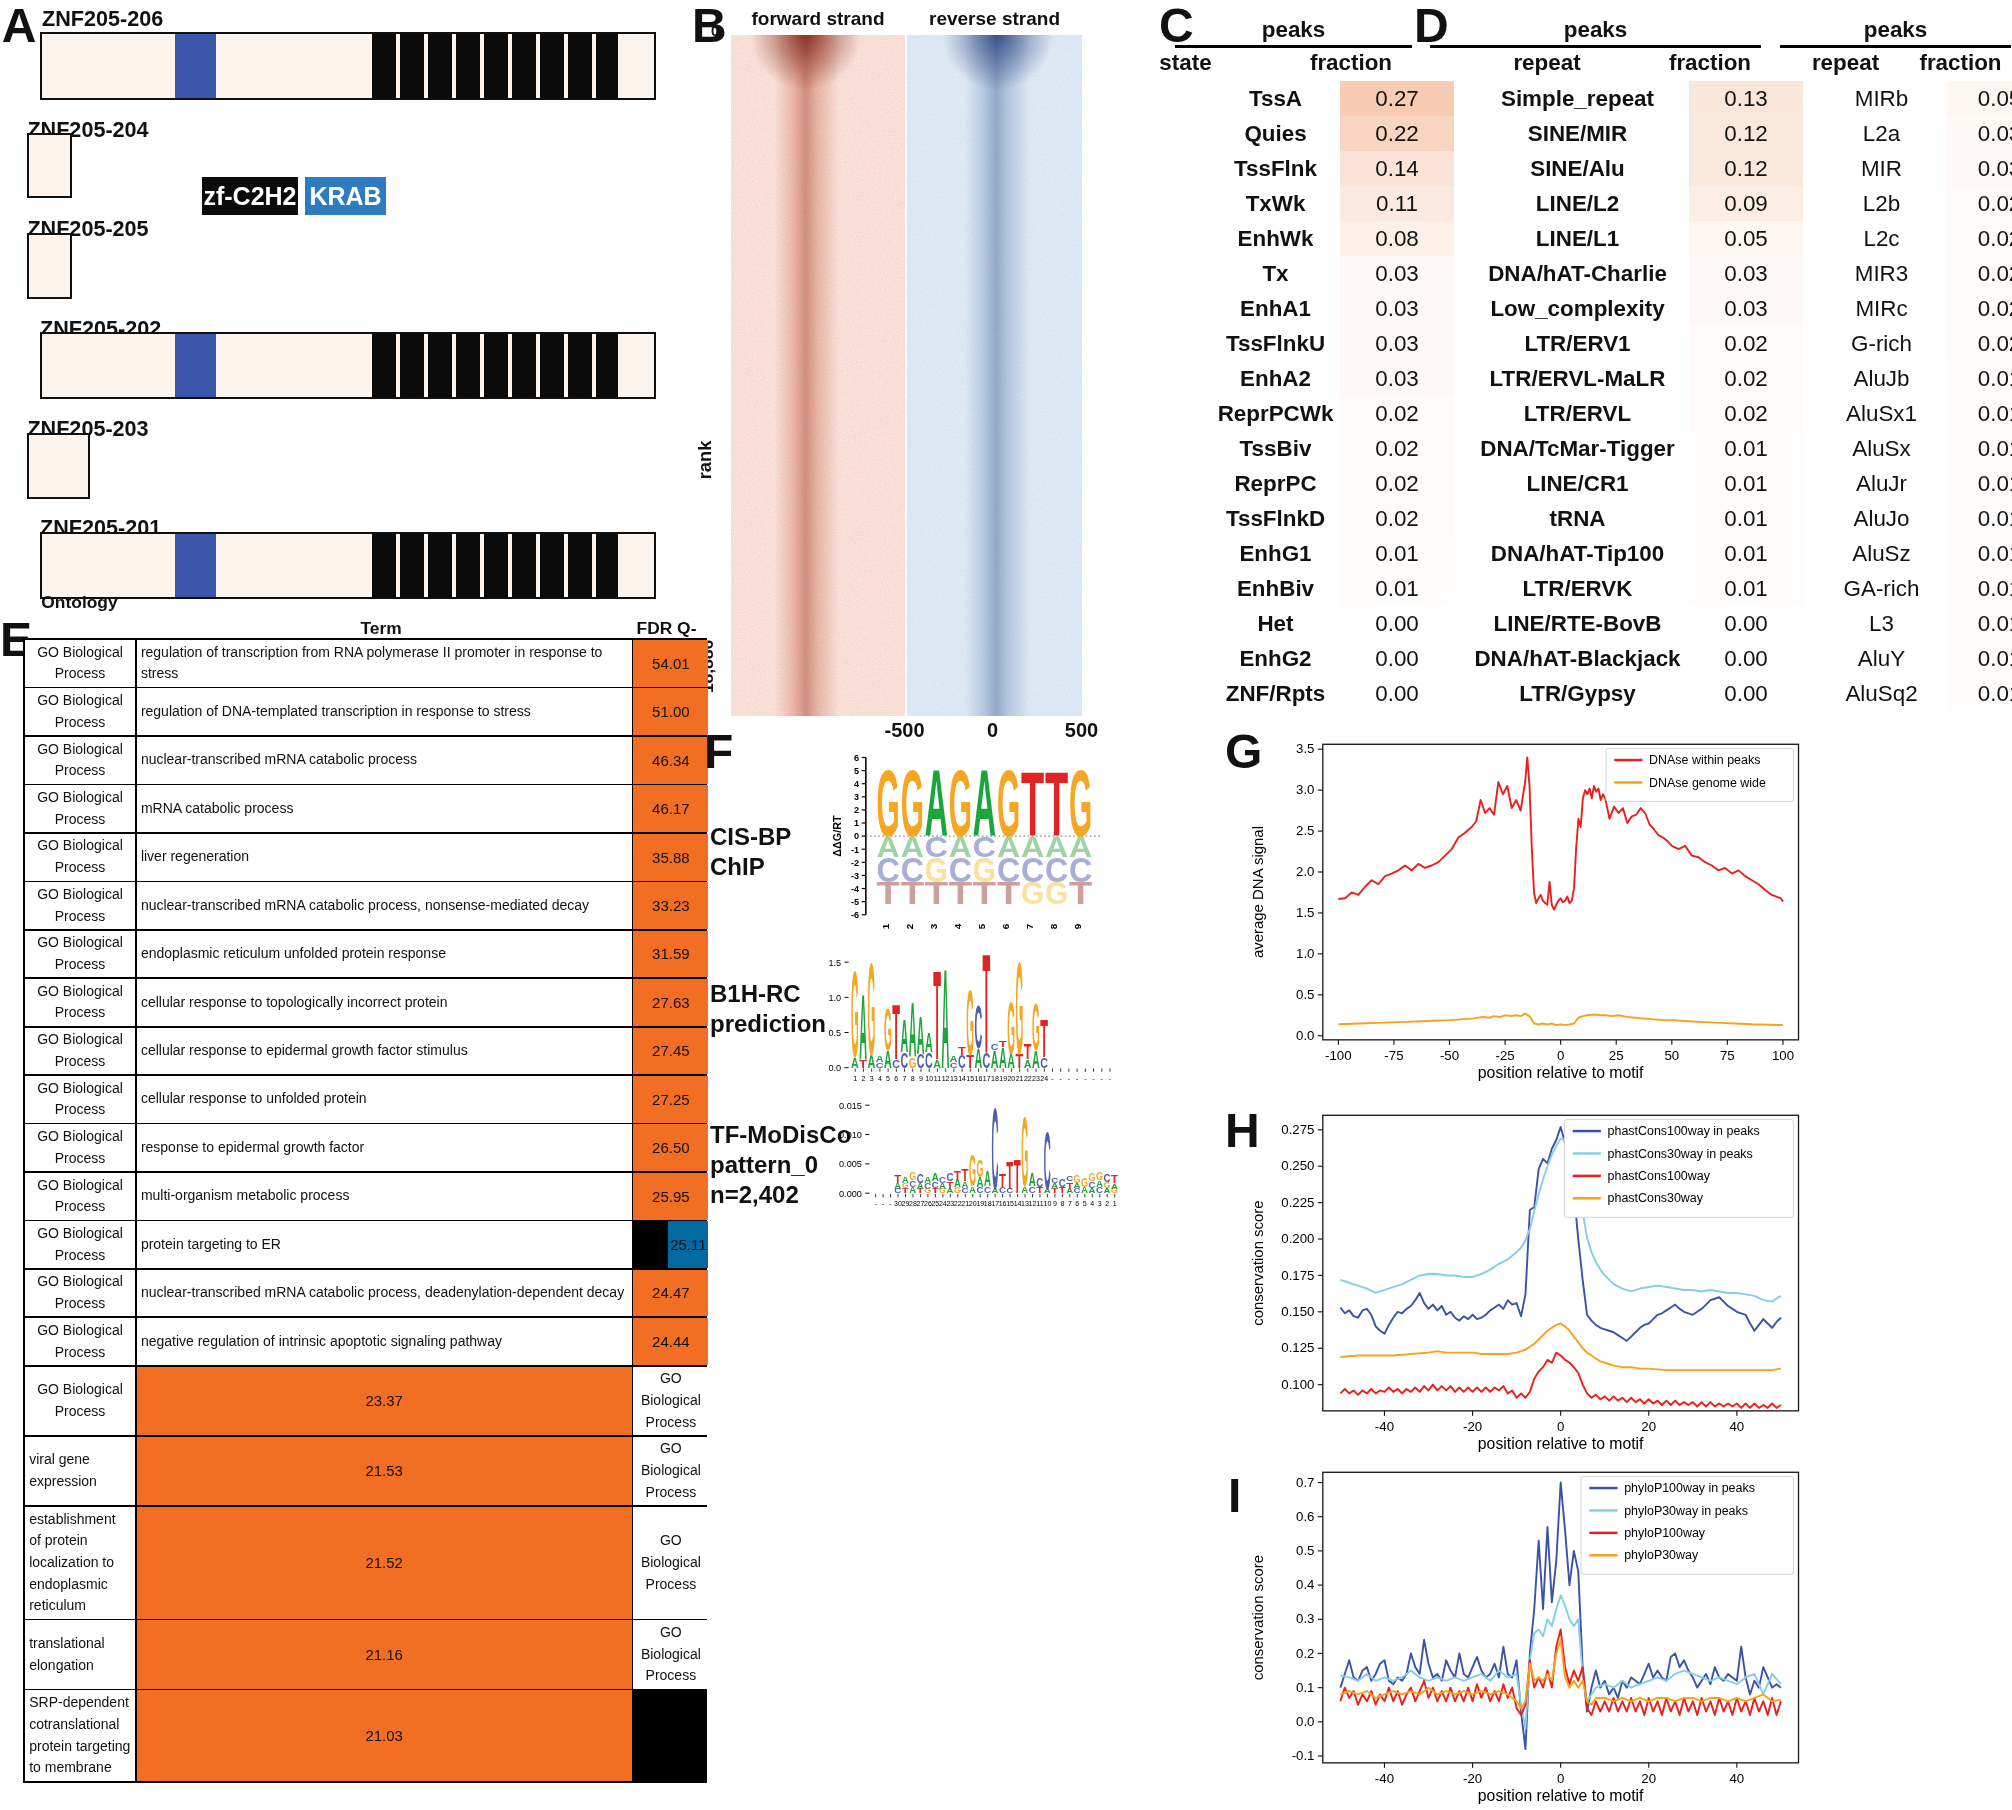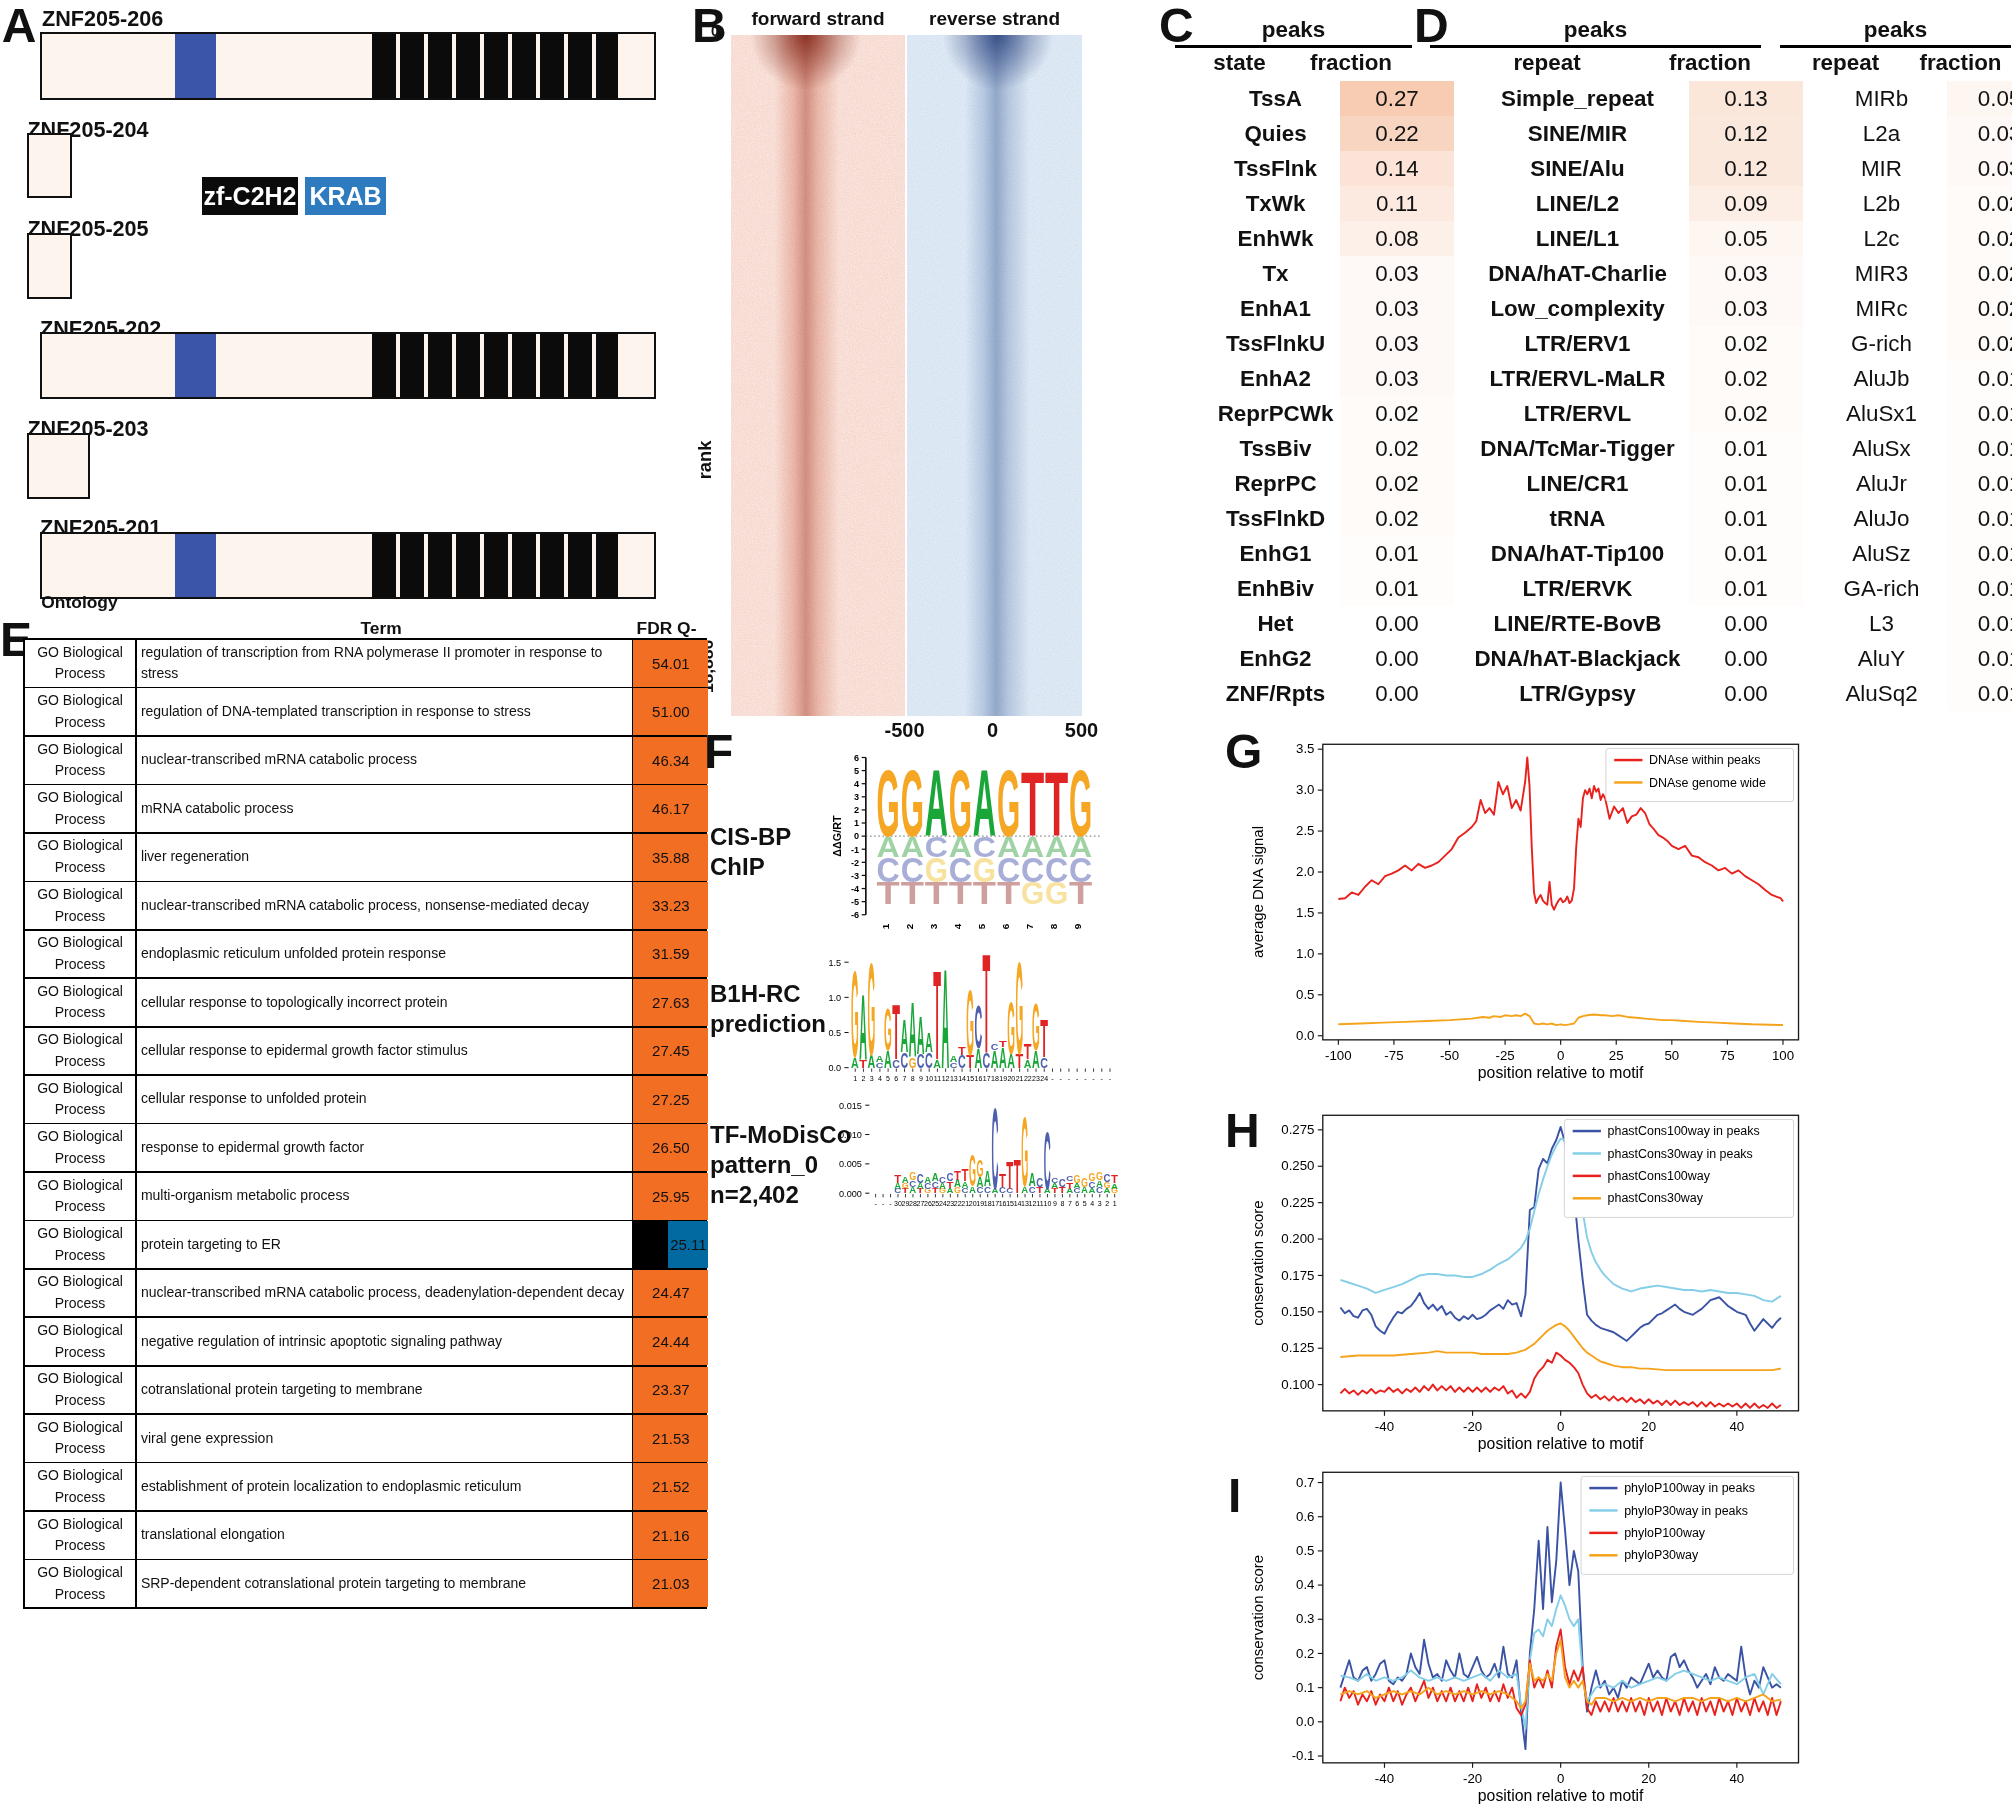--- a/index.html
+++ b/index.html
@@ -111,21 +111,21 @@
   </div>
   <div class="abs vlab" style="left:686px;top:449px;font-size:18.3px">rank</div>
   <div class="abs vlab" style="left:681px;top:656px;font-size:17.4px">18,886</div>
   <div class="btick" style="left:867px;top:719px">-500</div>
   <div class="btick" style="left:955px;top:719px">0</div>
   <div class="btick" style="left:1044px;top:719px">500</div>
 
   <div class="abs pletter" style="left:1159px;top:1.7px">C</div>
   <div class="ptitle" style="left:1175px;top:16.6px;width:237px">peaks</div>
   <div class="punder" style="left:1175px;top:45px;width:237px"></div>
-  <div class="phead" style="left:1175px;top:50px;width:129px">state</div>
+  <div class="phead" style="left:1121px;top:50px;width:129px">state</div>
   <div class="phead" style="left:1294px;top:50px;width:114px">fraction</div>
   <div class="ptbl" id="tableC" style="left:1175px;top:81px">
       <div class="ptr">
         <div class="ptc-l b" style="width: 129px;">TssA</div>
         <div class="ptc-v" style="width: 114px; background: rgba(236, 136, 78, 0.43);">0.27</div>
       </div>
       <div class="ptr">
         <div class="ptc-l b" style="width: 129px;">Quies</div>
         <div class="ptc-v" style="width: 114px; background: rgba(236, 136, 78, 0.353);">0.22</div>
       </div>
@@ -398,21 +398,20 @@
       <div class="ecell ont">GO Biological Process</div>
       <div class="ecell">protein targeting to ER</div>
       <div class="ecell q" style="background: #0369a1; margin-left: 35px;">25.11</div>
       <div class="ecell ont">GO Biological Process</div>
       <div class="ecell">nuclear-transcribed mRNA catabolic process, deadenylation-dependent decay</div>
       <div class="ecell q" style="background: rgb(242, 110, 34);">24.47</div>
       <div class="ecell ont">GO Biological Process</div>
       <div class="ecell">negative regulation of intrinsic apoptotic signaling pathway</div>
       <div class="ecell q" style="background: rgb(242, 110, 34);">24.44</div>
       <div class="ecell ont">GO Biological Process</div>
-      <div class="ecell">cotranslational protein targeting to membrane</div>
       <div class="ecell q" style="background: rgb(242, 110, 34);">23.37</div>
       <div class="ecell ont">GO Biological Process</div>
       <div class="ecell">viral gene expression</div>
       <div class="ecell q" style="background: rgb(242, 110, 34);">21.53</div>
       <div class="ecell ont">GO Biological Process</div>
       <div class="ecell">establishment of protein localization to endoplasmic reticulum</div>
       <div class="ecell q" style="background: rgb(242, 110, 34);">21.52</div>
       <div class="ecell ont">GO Biological Process</div>
       <div class="ecell">translational elongation</div>
       <div class="ecell q" style="background: rgb(242, 110, 34);">21.16</div>

